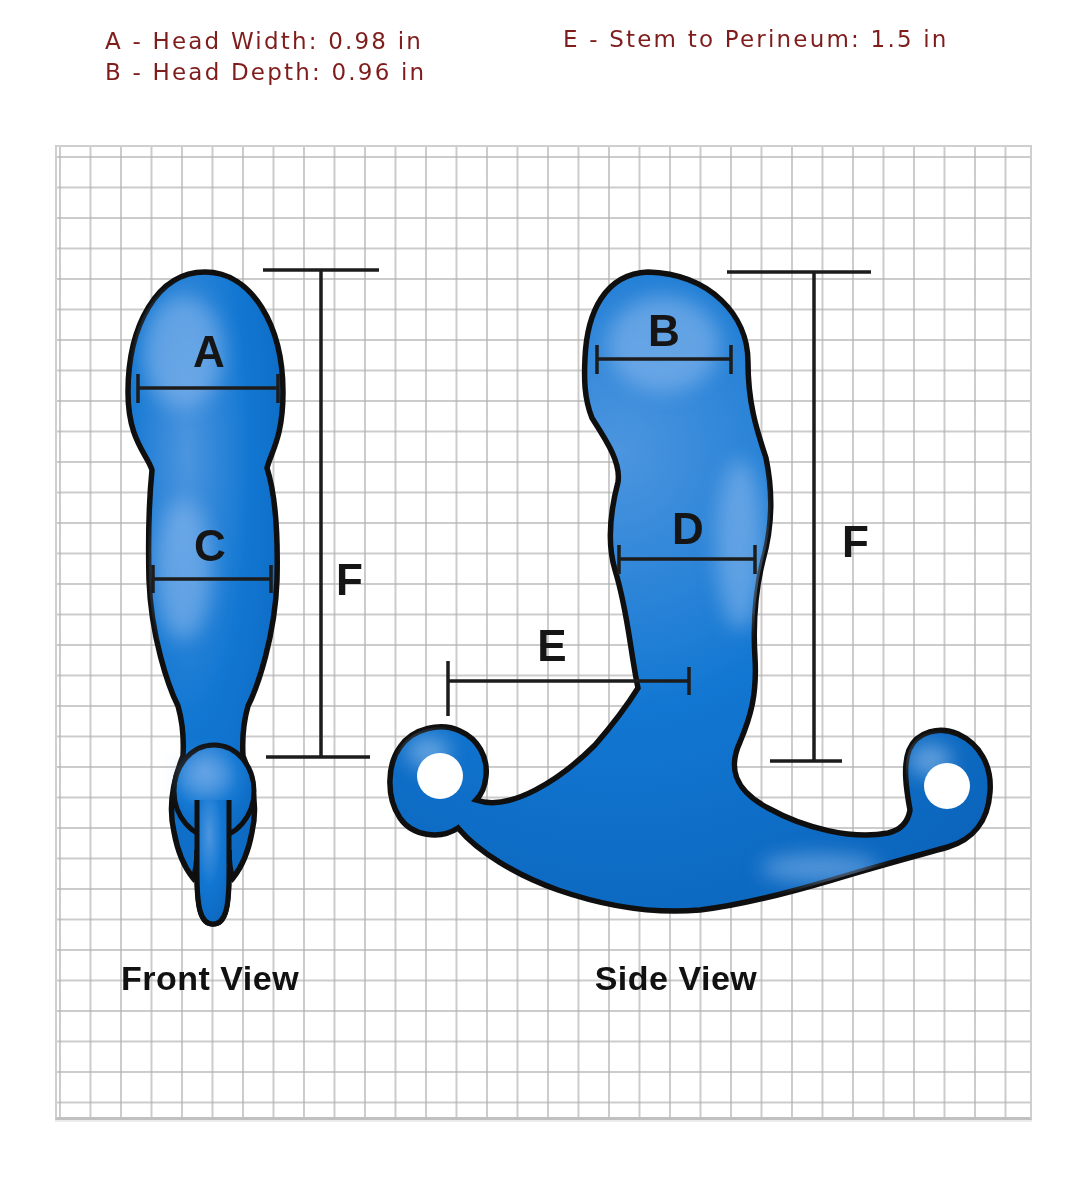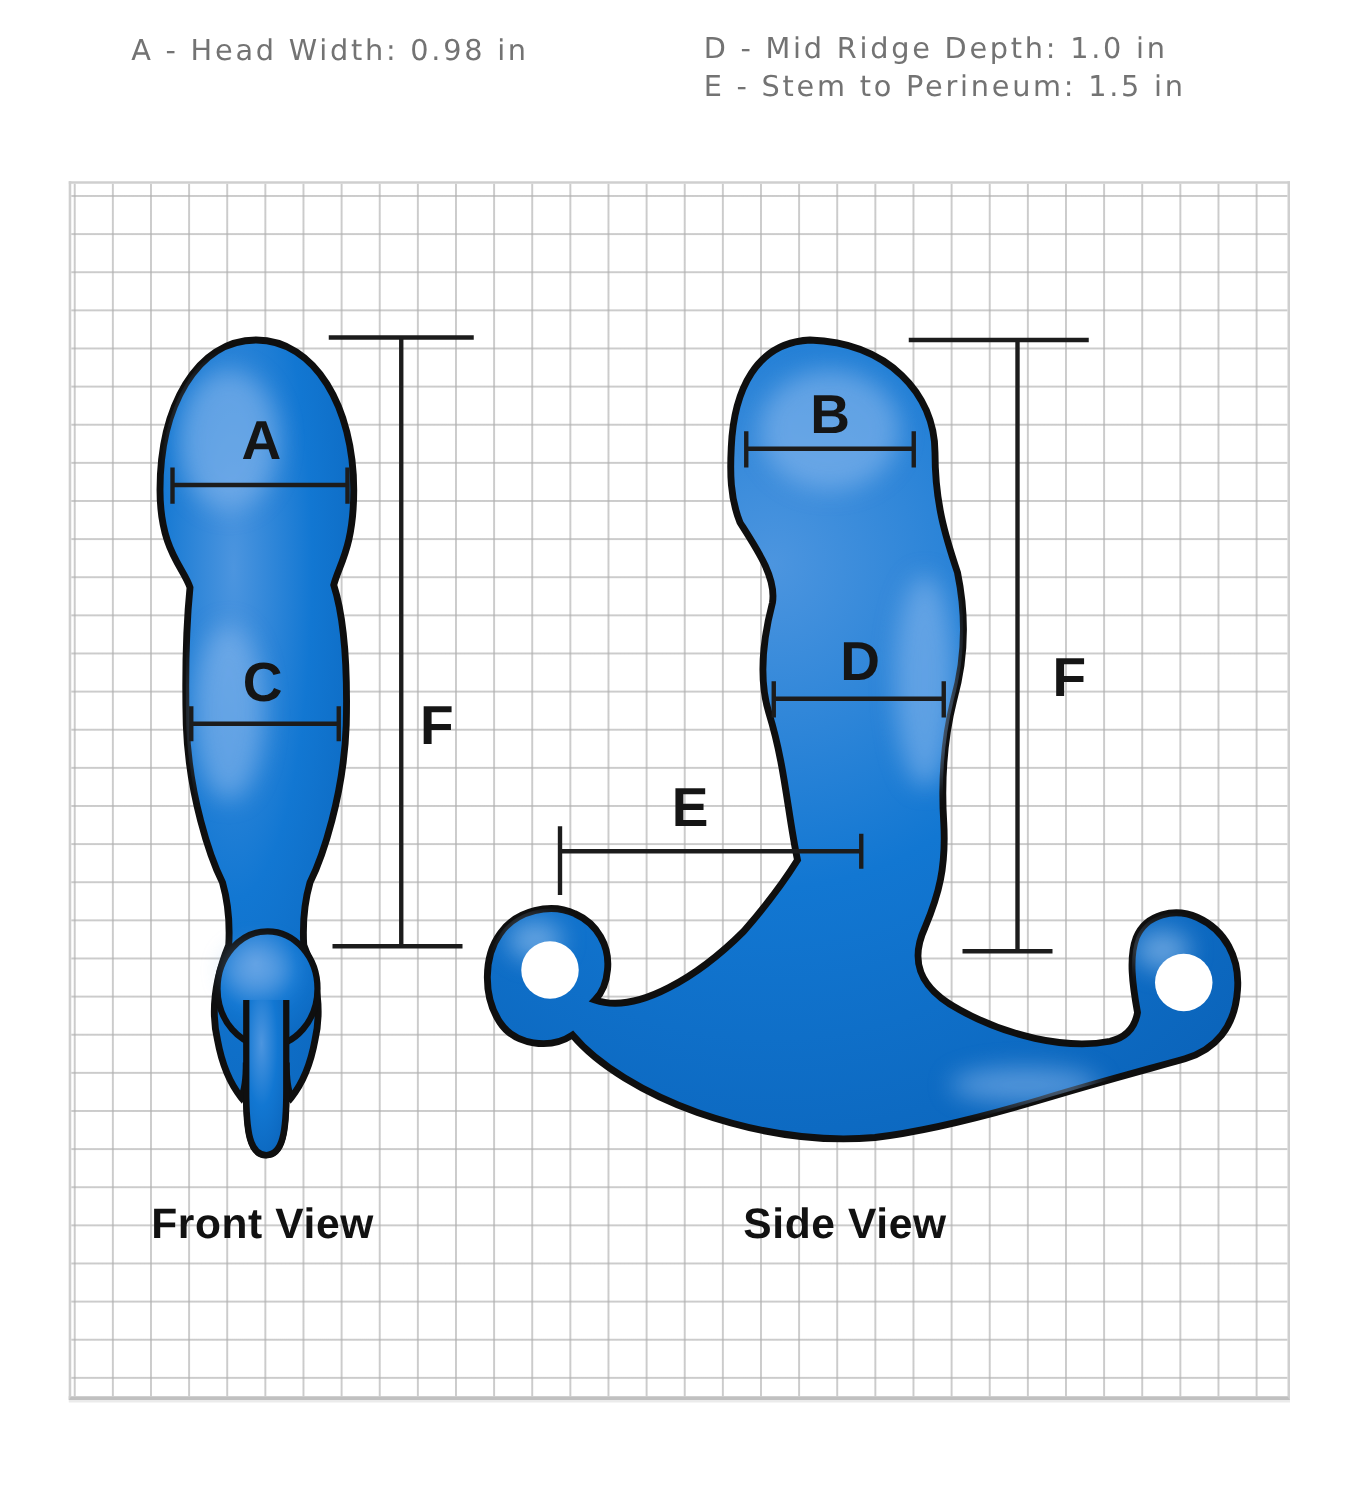--- a/index.html
+++ b/index.html
@@ -5,21 +5,21 @@
   html,body{margin:0;padding:0;}
   body{
     width:1090px;height:1200px;position:relative;overflow:hidden;
     background:#ffffff;
     font-family:"DejaVu Sans", sans-serif;
   }
   .legend-col{position:absolute;white-space:nowrap;}
   .legend-col.left{left:105px;top:26px;}
   .legend-col.right{left:563px;top:24px;}
   .legend-line{
-    font-size:23px;line-height:31px;letter-spacing:2.2px;color:#737373;
+    font-size:23px;line-height:31px;letter-spacing:2.2px;color:#7f1d1d;
   }
   .paper{
     position:absolute;left:55px;top:145px;width:977px;height:975px;
     box-sizing:border-box;background-color:#ffffff;
     background-image:
       linear-gradient(to right, rgba(176,176,176,.65) 1.5px, transparent 1.5px),
       linear-gradient(to bottom, rgba(176,176,176,.65) 1.5px, transparent 1.5px);
     background-size:30.5px 30.5px;
     background-position:2px 9px;
     border:2px solid #cfcfcf;
@@ -35,23 +35,23 @@
   .view-title{
     font-family:"Liberation Sans", sans-serif;font-weight:bold;
     font-size:34px;fill:#111111;letter-spacing:0.5px;
   }
 </style>
 </head>
 <body>
 
 <div class="legend-col left">
   <div class="legend-line">A - Head Width: 0.98 in</div>
+  <div class="legend-line">B - Head Depth: 0.96 in</div>
 </div>
 <div class="legend-col right">
-  <div class="legend-line">D - Mid Ridge Depth: 1.0 in</div>
   <div class="legend-line">E - Stem to Perineum: 1.5 in</div>
 </div>
 
 <div class="paper"></div>
 
 <svg class="overlay" width="1090" height="1200" viewBox="0 0 1090 1200">
   <defs>
     <radialGradient id="gBlue" cx="38%" cy="28%" r="90%">
       <stop offset="0%" stop-color="#4C95DF"></stop>
       <stop offset="45%" stop-color="#1277D2"></stop>

